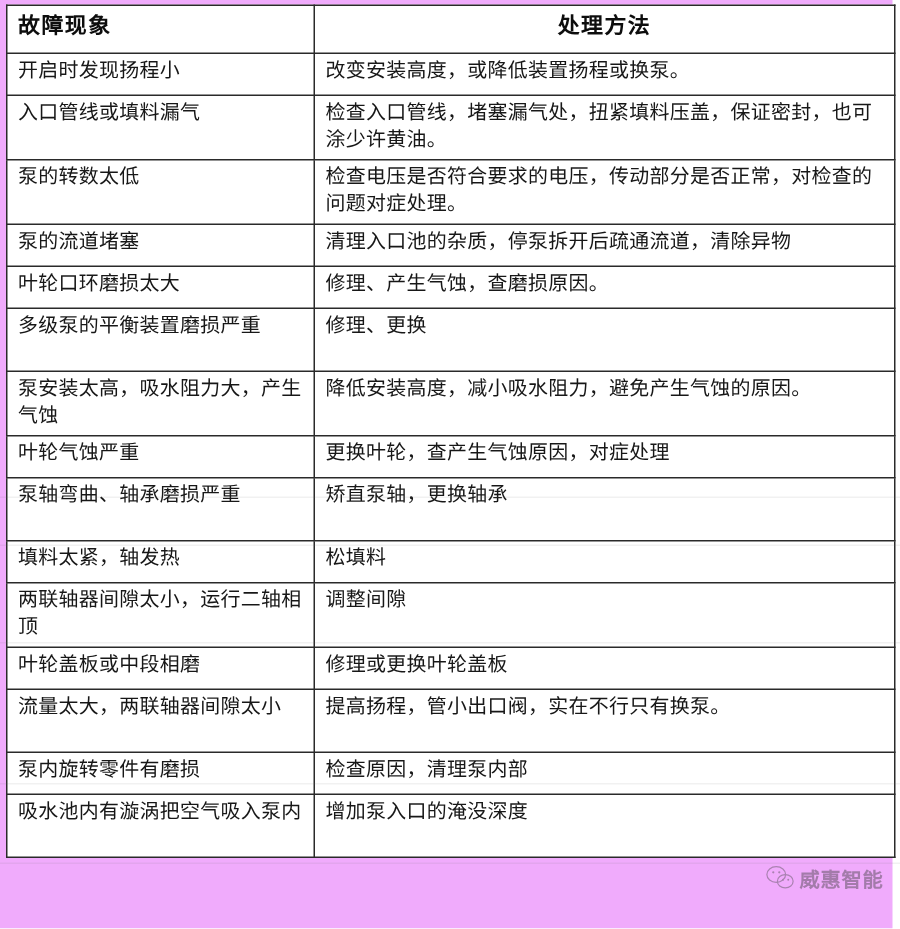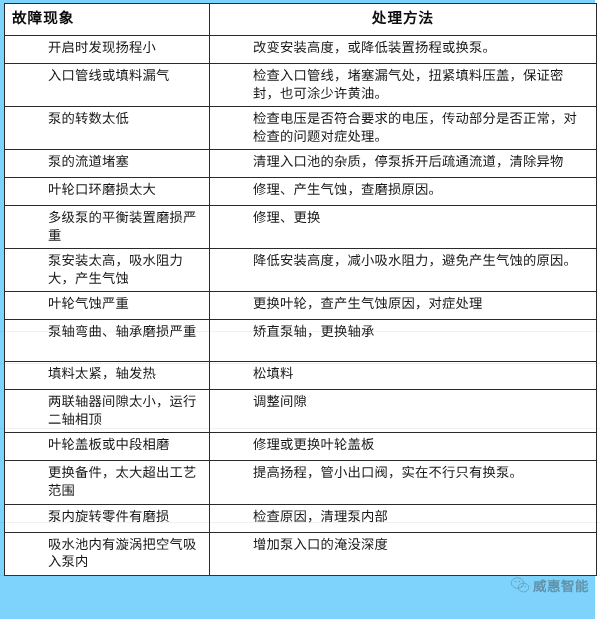--- a/index.html
+++ b/index.html
@@ -16,21 +16,21 @@
     color: #1a1a1a;
     position: relative;
   }
 
   .page {
     position: relative;
     width: 595px;
     height: 619px;
     box-sizing: border-box;
     padding: 3px 4px 22px 4px;
-    background: #7dd3fc;
+    background: #f0abfc;
   }
 
   table.fault-table {
     width: 592px;
     border-collapse: collapse;
     table-layout: fixed;
     border: 1.6px solid #111;
     background: #fff;
   }
 
@@ -63,21 +63,20 @@
   table.fault-table thead th.th-symptom { text-align: left; }
   table.fault-table thead th.th-remedy  { text-align: center; }
 
   
   tr.tall td { height: 34px; }
   tr.short td { height: 20px; }
 
   .cell-text {
     display: block;
     white-space: pre-wrap;
-    margin-left: 36px;
   }
 
   
   .scan-band {
     position: absolute;
     left: 0;
     width: 600px;
     height: 1px;
     background: rgba(120,120,120,0.10);
     pointer-events: none;
@@ -217,21 +216,21 @@
         <tr class="short">
           <td>
             <span class="cell-text">叶轮盖板或中段相磨</span>
           </td>
           <td>
             <span class="cell-text">修理或更换叶轮盖板</span>
           </td>
         </tr>
         <tr class="tall">
           <td>
-            <span class="cell-text">更换备件，太大超出工艺范围</span>
+            <span class="cell-text">流量太大，两联轴器间隙太小</span>
           </td>
           <td>
             <span class="cell-text">提高扬程，管小出口阀，实在不行只有换泵。</span>
           </td>
         </tr>
         <tr class="short">
           <td>
             <span class="cell-text">泵内旋转零件有磨损</span>
           </td>
           <td>

